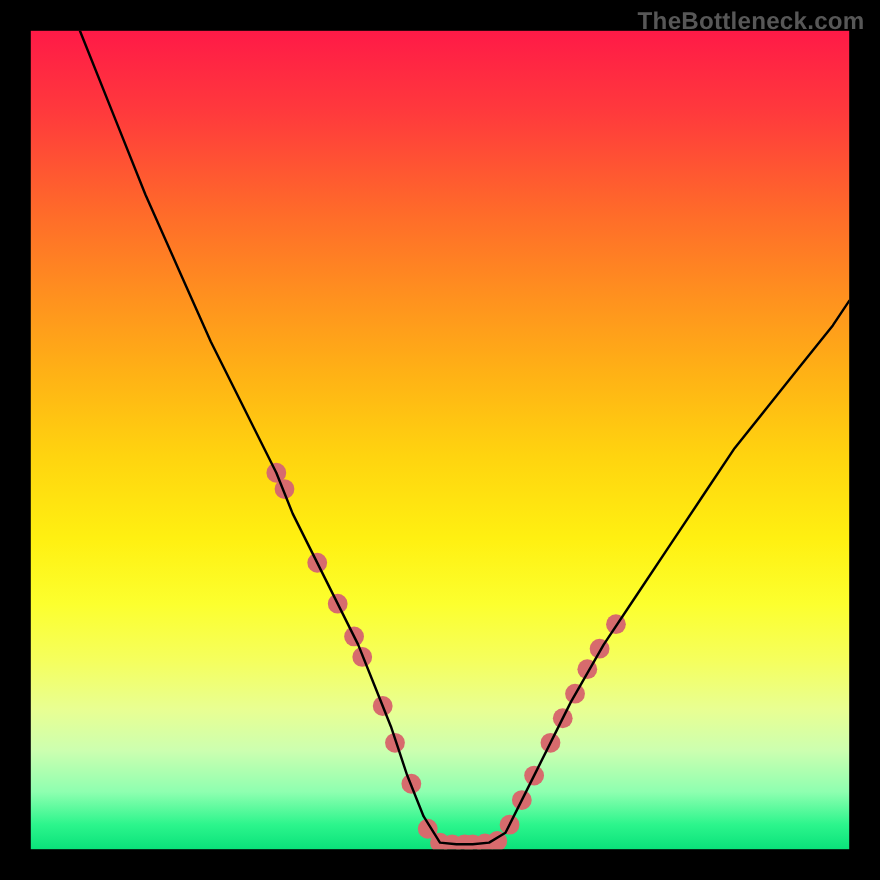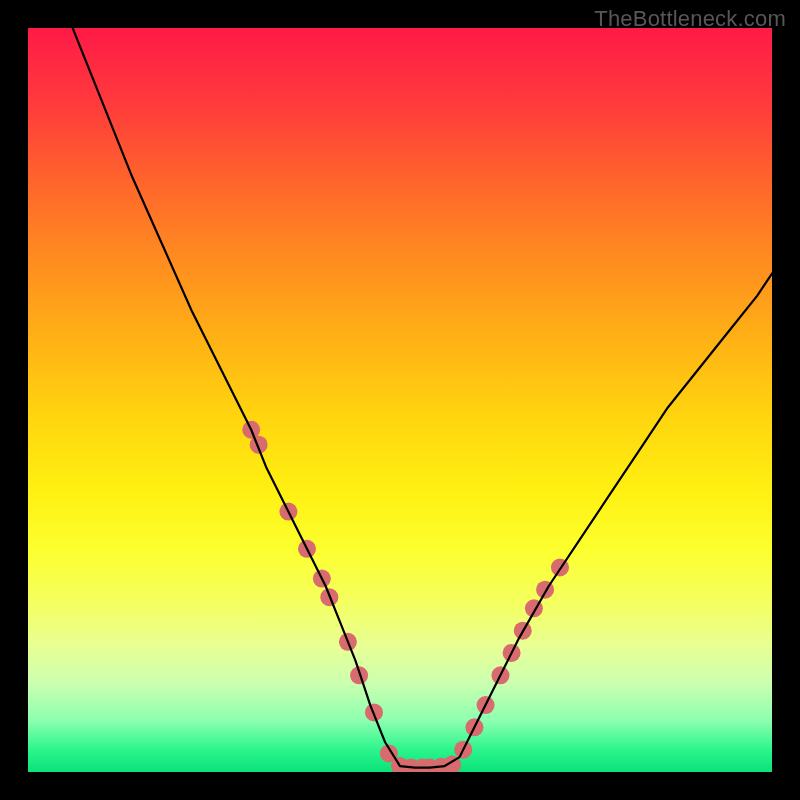--- a/index.html
+++ b/index.html
@@ -33,21 +33,21 @@
       #2cf58c 97%,
       #0ae27a 100%
     );
   }
   .watermark {
     position: absolute;
     top: 6px;
     right: 14px;
     color: #575757;
     font-size: 22px;
-    font-weight: normal;
+    font-weight: bold;
     letter-spacing: 0.2px;
   }
   svg.overlay {
     position: absolute;
     left: 0;
     top: 0;
     width: 744px;
     height: 744px;
   }
 </style>

